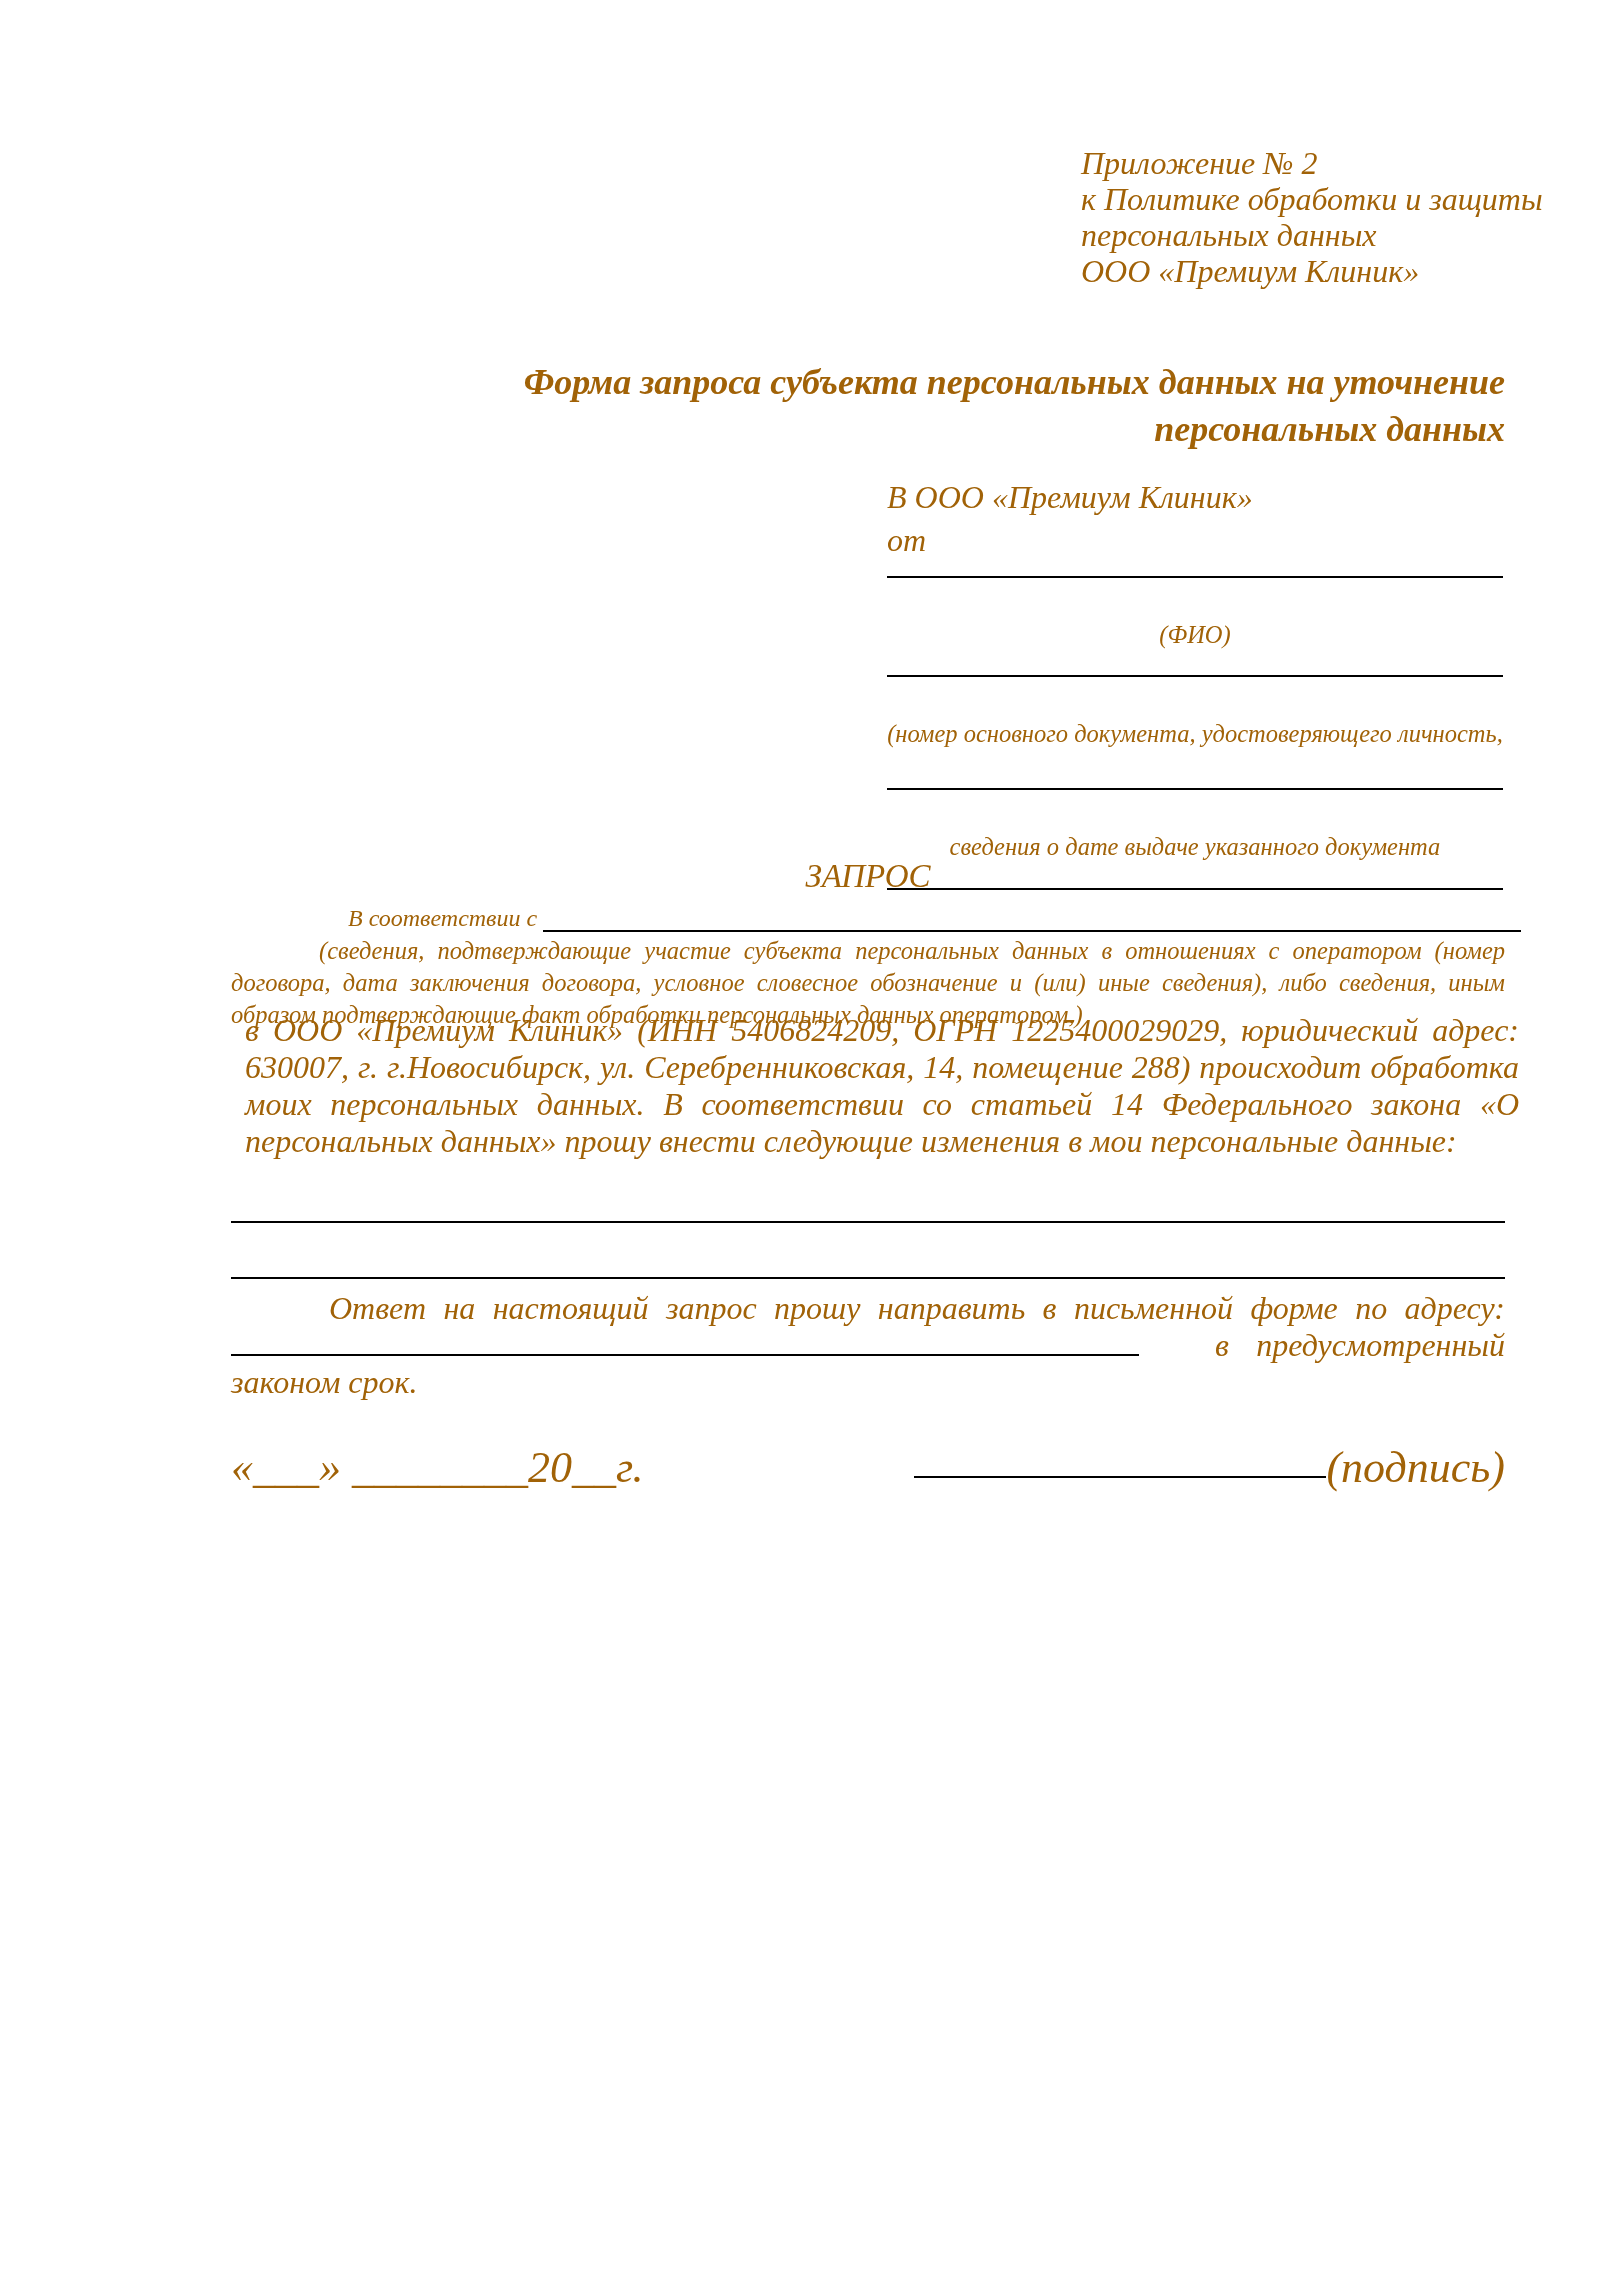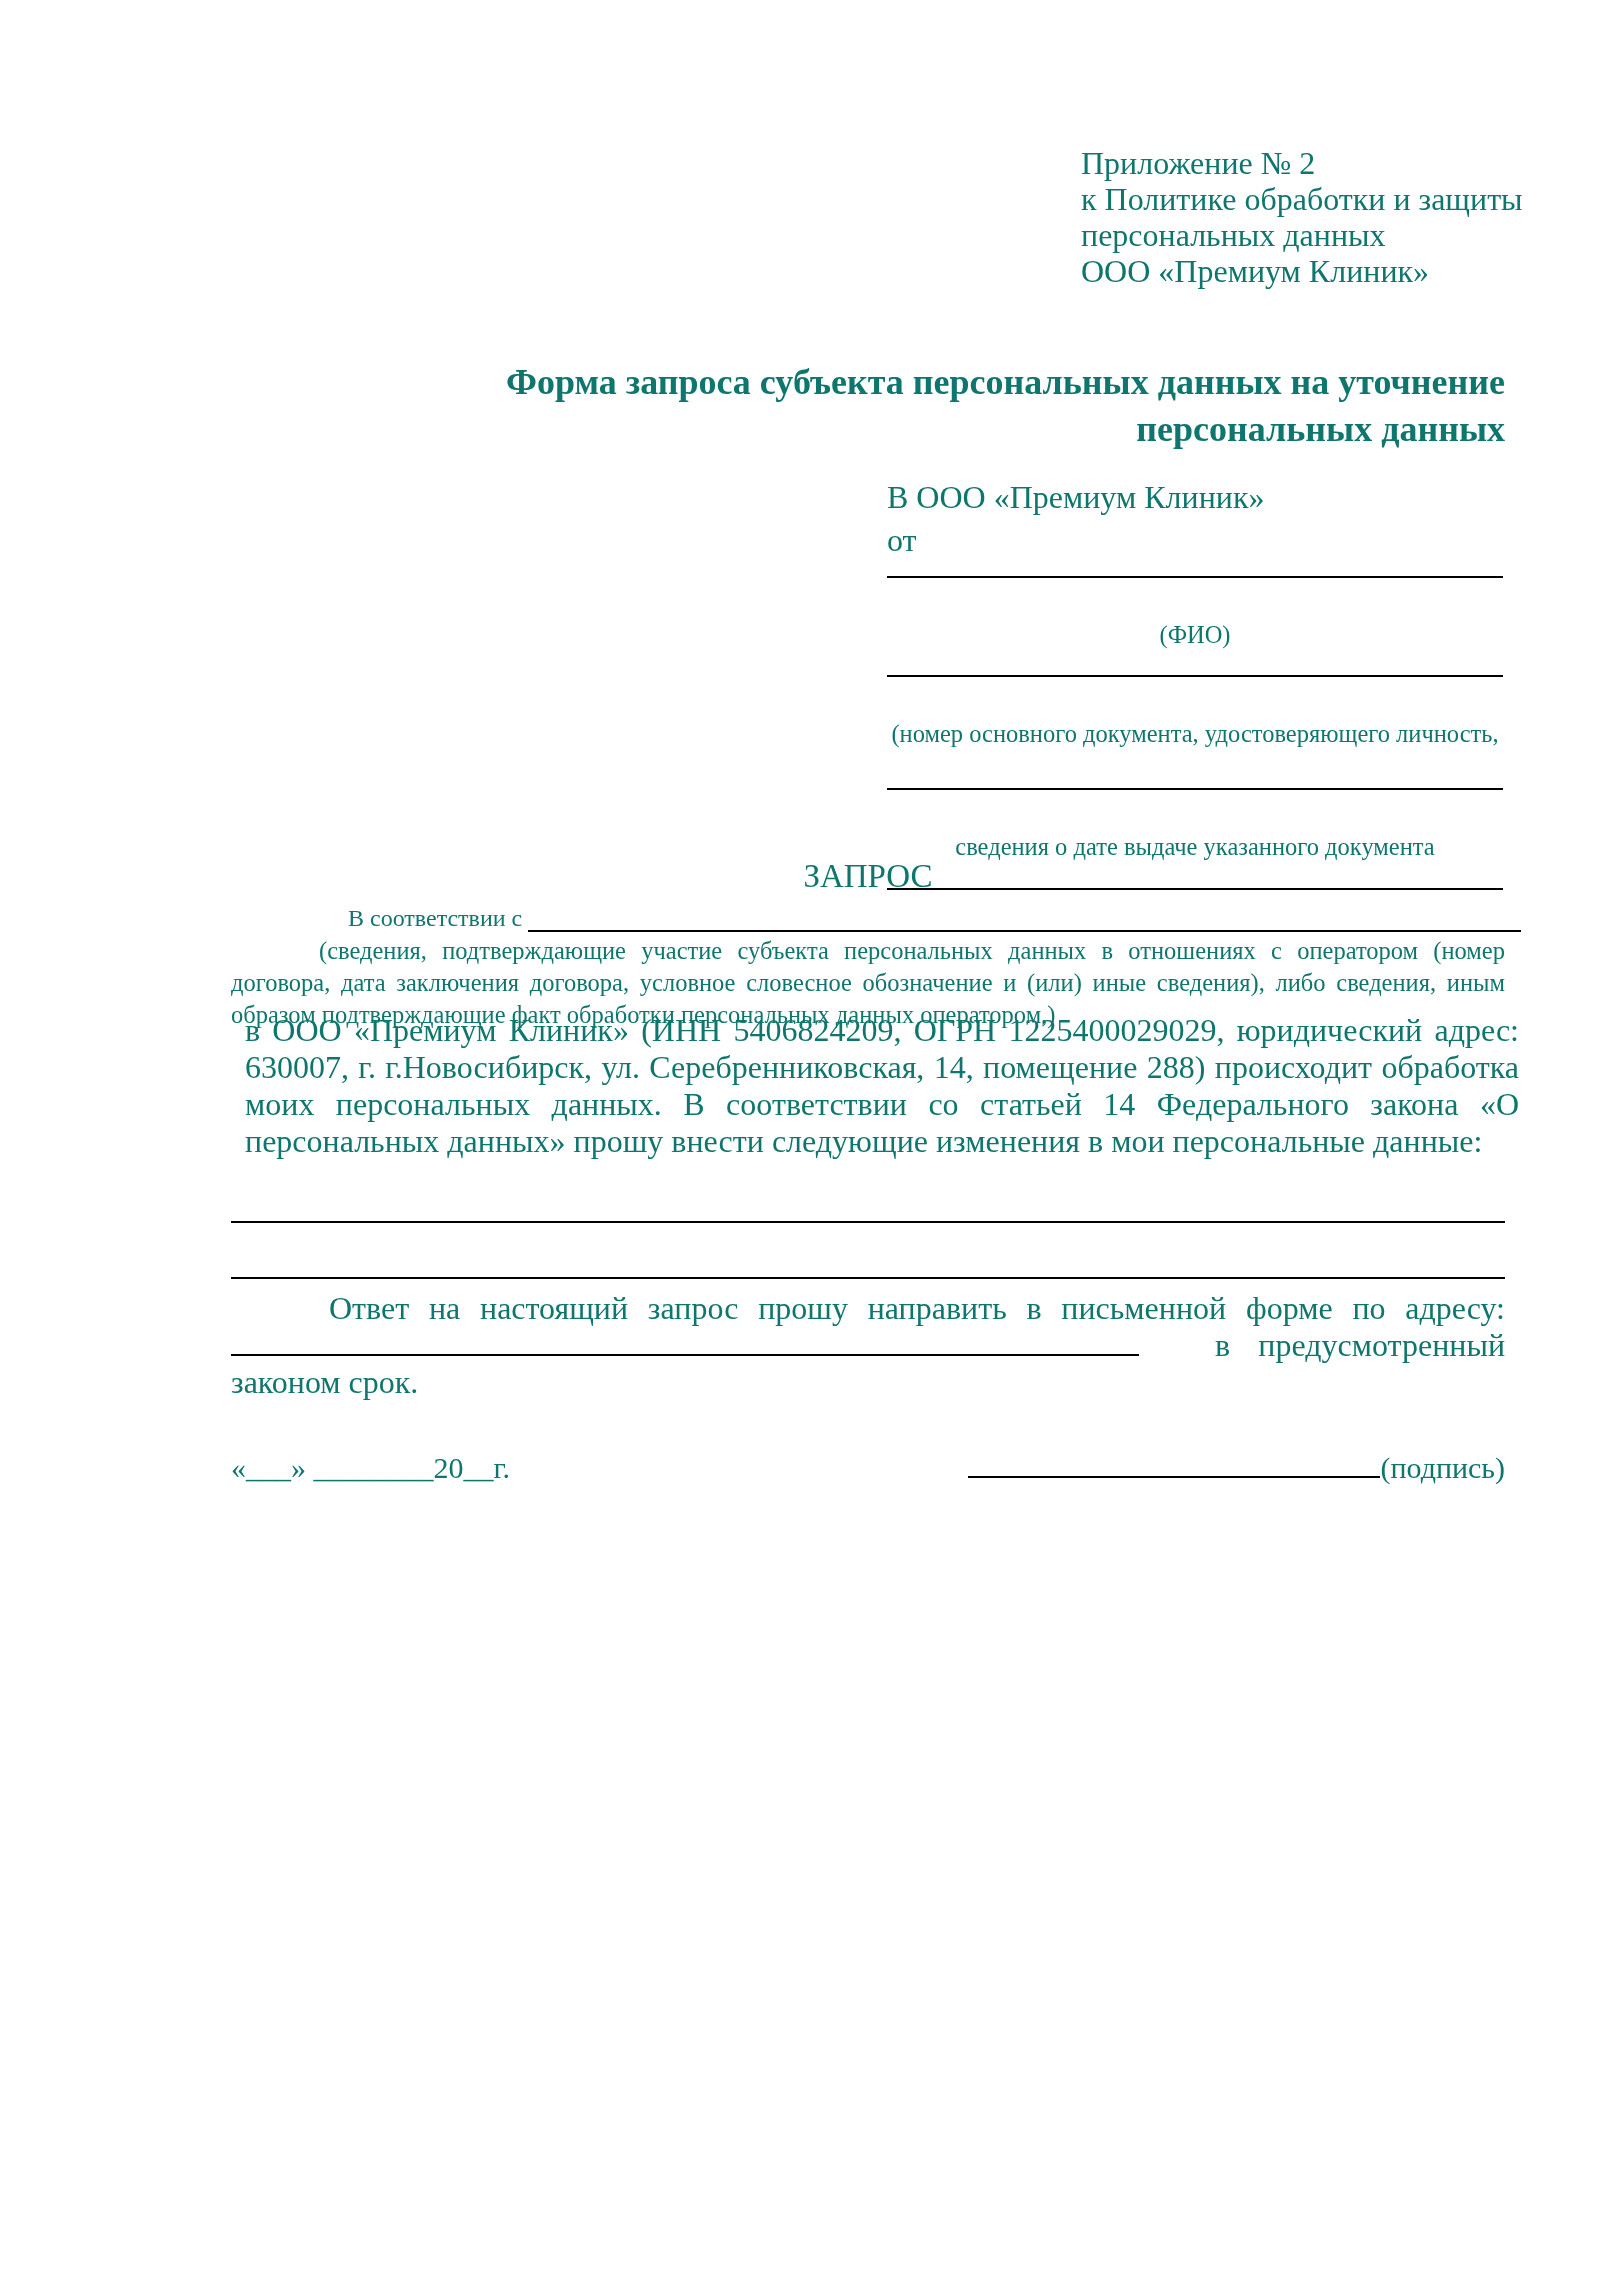--- a/index.html
+++ b/index.html
@@ -2,22 +2,23 @@
 <html lang="ru"><head>
 <meta charset="utf-8">
 <style>
   html, body { margin: 0; padding: 0; background: #888; }
   .page {
     position: relative;
     width: 1621px;
     height: 2294px;
     margin: 0 auto;
     background: #ffffff;
-    color: #0f766e;
+    color: #a16207;
     font-family: "Liberation Serif", "DejaVu Serif", serif;
+    font-style: italic;
   }
 
   
   .header-block {
     position: absolute;
     left: 1081px;
     top: 145px;
     font-size: 32px;
     line-height: 36px;
     white-space: nowrap;
@@ -136,21 +137,21 @@
   .reply-l2 .w1 { margin-left: 76px; }
   .reply-l2 .w2 { margin-left: auto; }
 
   .footer-row {
     position: absolute;
     left: 231px;
     top: 1449px;
     width: 1274px;
     display: flex;
     justify-content: space-between;
-    font-size: 30px;
+    font-size: 44px;
     line-height: 37px;
   }
   .sig-group { display: flex; align-items: flex-start; }
   .sig-line {
     width: 412px;
     height: 27.4px;
     border-bottom: 2.9px solid #000;
   }
 </style>
 </head>

